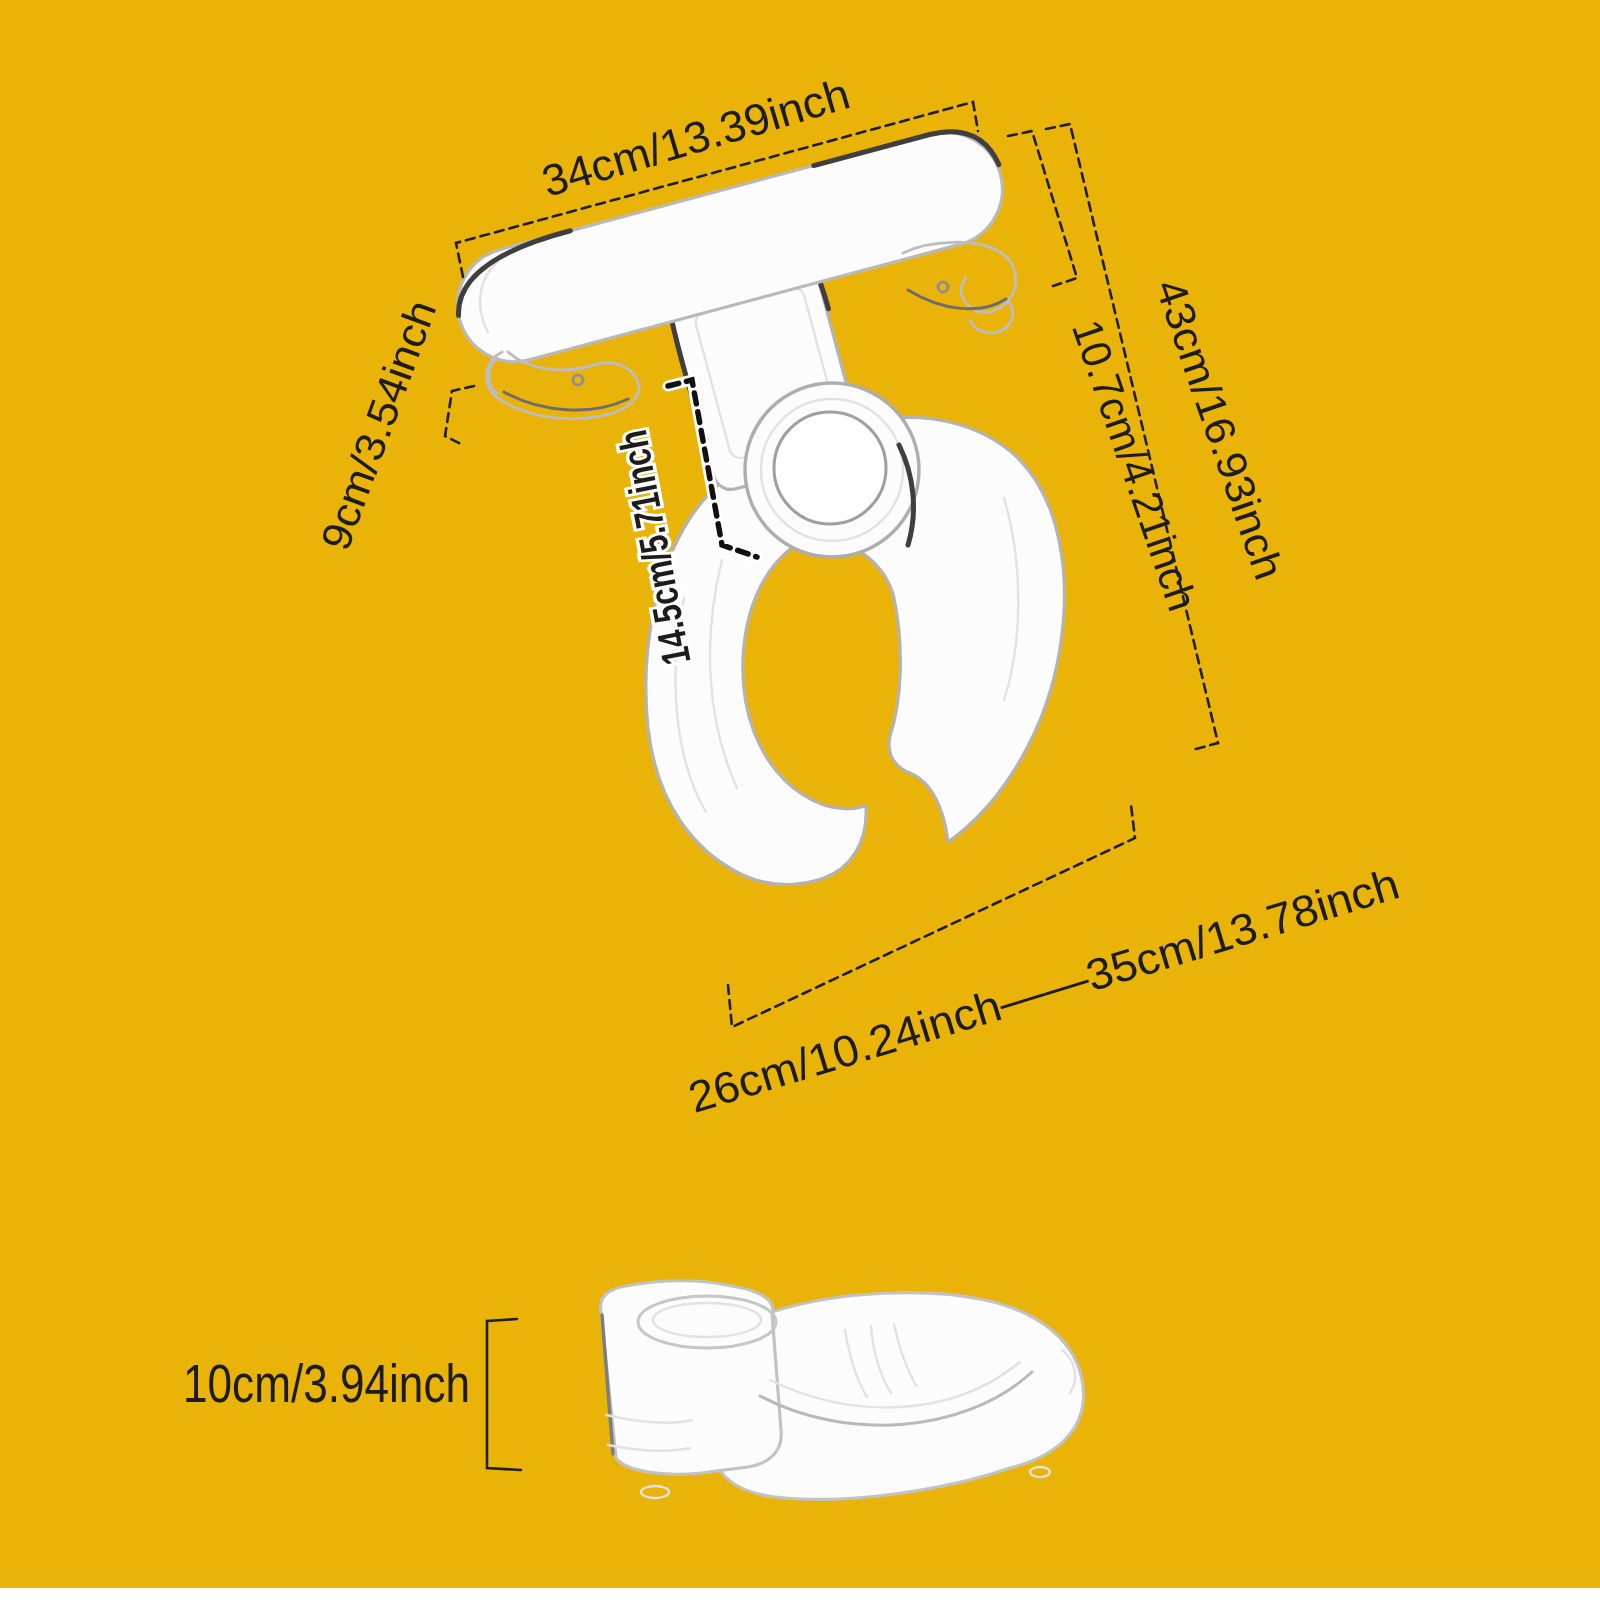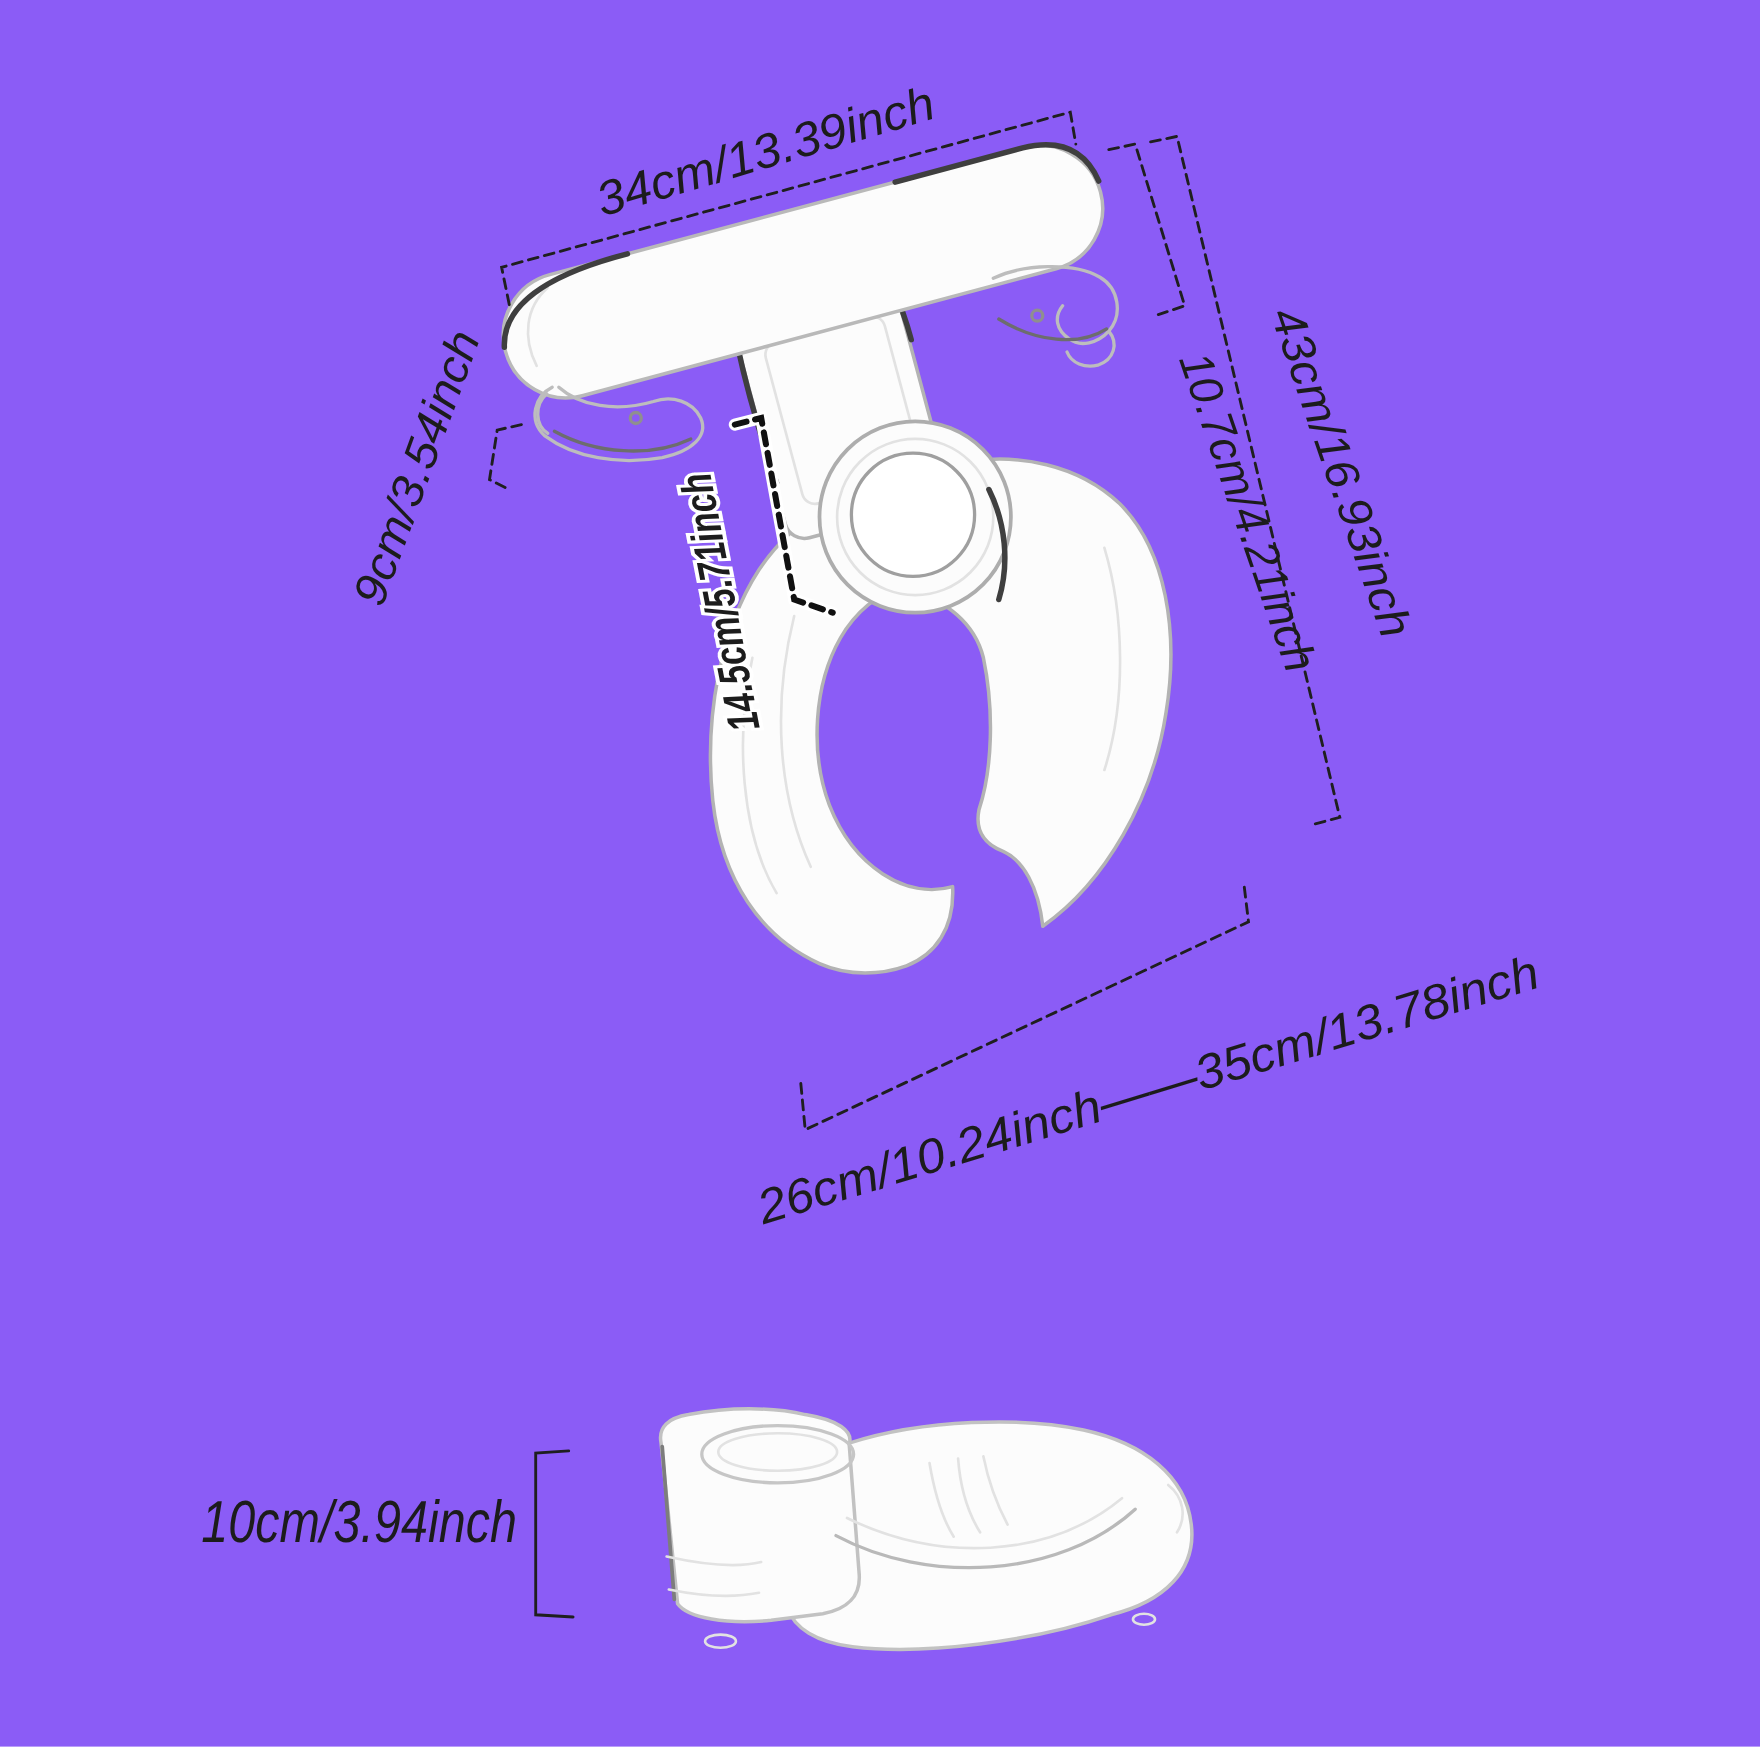--- a/index.html
+++ b/index.html
@@ -1,17 +1,17 @@
 <!DOCTYPE html>
 <html><head>
 <meta charset="utf-8">
 <style>
   html,body{margin:0;padding:0;background:#fff;}
-  #stage{position:relative;width:1600px;height:1588px;background:#8b5cf6;overflow:hidden;
-         font-family:"Liberation Sans", sans-serif;font-style:italic;}
+  #stage{position:relative;width:1600px;height:1588px;background:#eab308;overflow:hidden;
+         font-family:"Liberation Sans", sans-serif;}
   svg{position:absolute;left:0;top:0;}
   text{fill:#1c1c1c;}
   .dim-label{font-size:44px;letter-spacing:0px;}
   .dim-label-sm{font-size:42px;}
   .dim-label-big{font-size:54px;}
   .dim-label-bold{font-size:40px;font-weight:bold;stroke:#ffffff;stroke-width:7px;paint-order:stroke;}
   .sketch{fill:none;stroke:#bdbdbd;stroke-width:3;stroke-linecap:round;stroke-linejoin:round;}
   .sketch-fill{fill:#fcfcfc;stroke:#b3b3b3;stroke-width:3.2;stroke-linejoin:round;}
   .sketch-dark{fill:none;stroke:#3f3f3f;stroke-width:5;stroke-linecap:round;}
   .sketch-mid{fill:none;stroke:#8f8f8f;stroke-width:3;stroke-linecap:round;}

